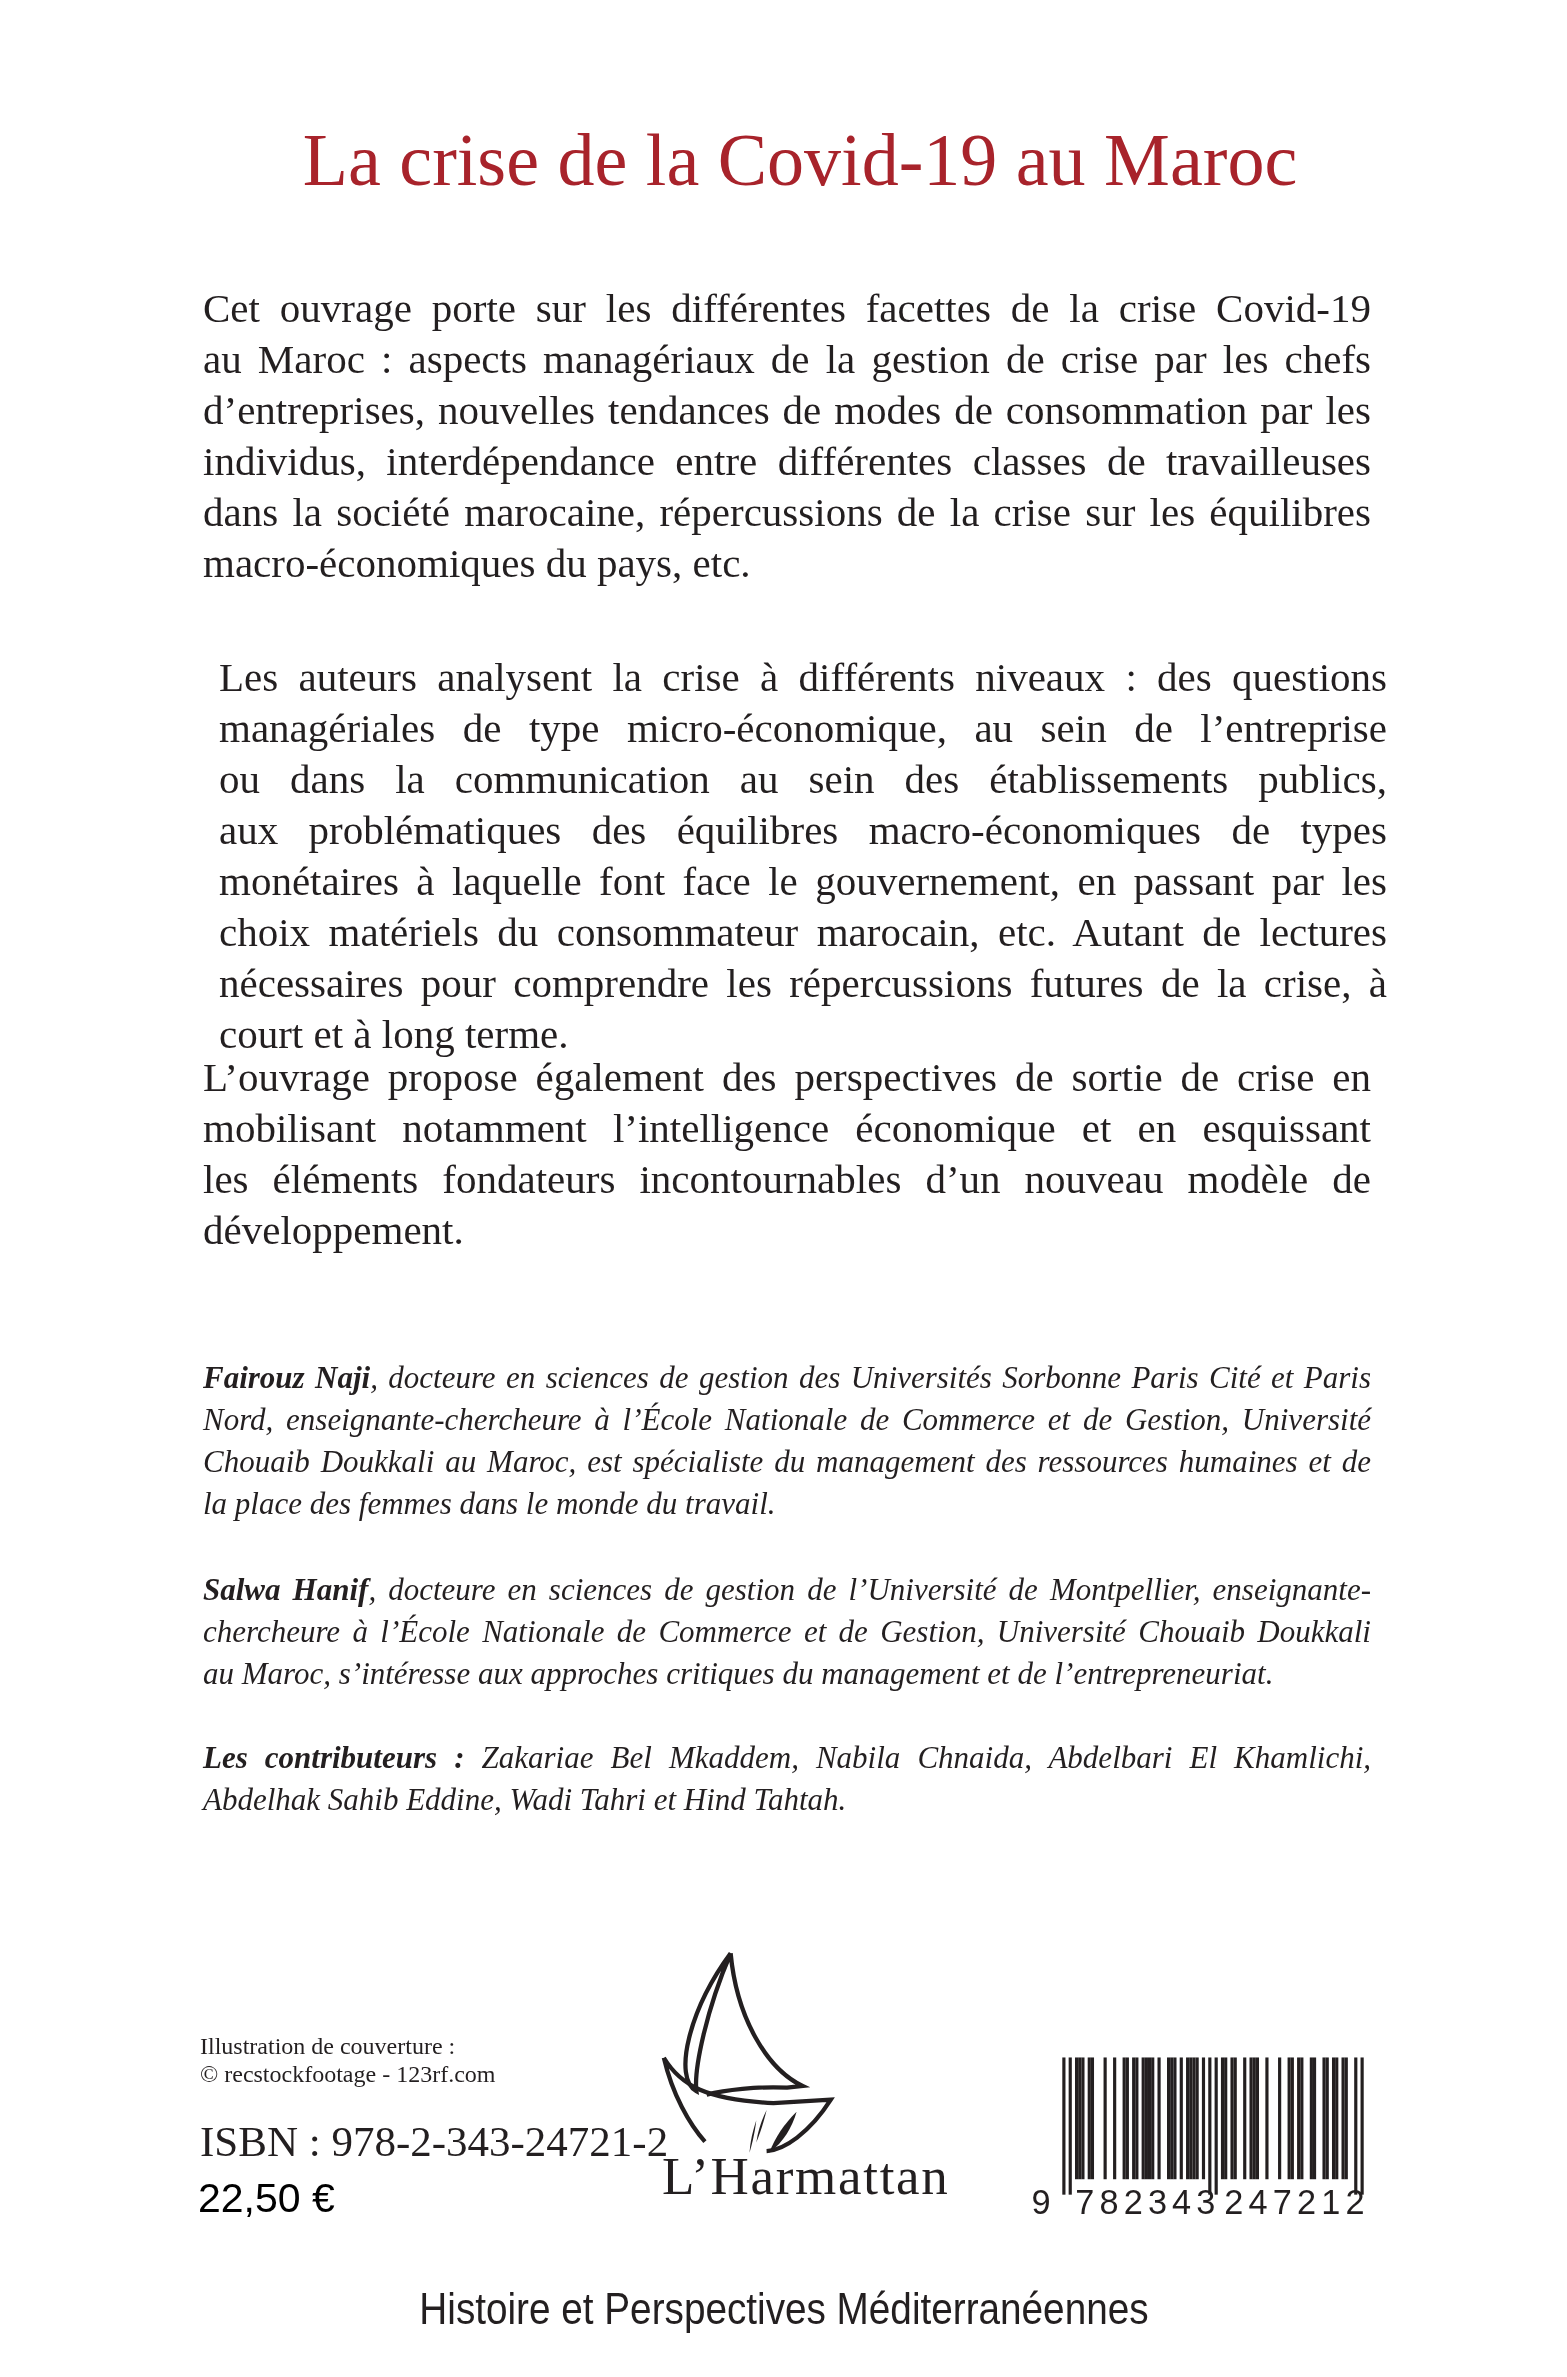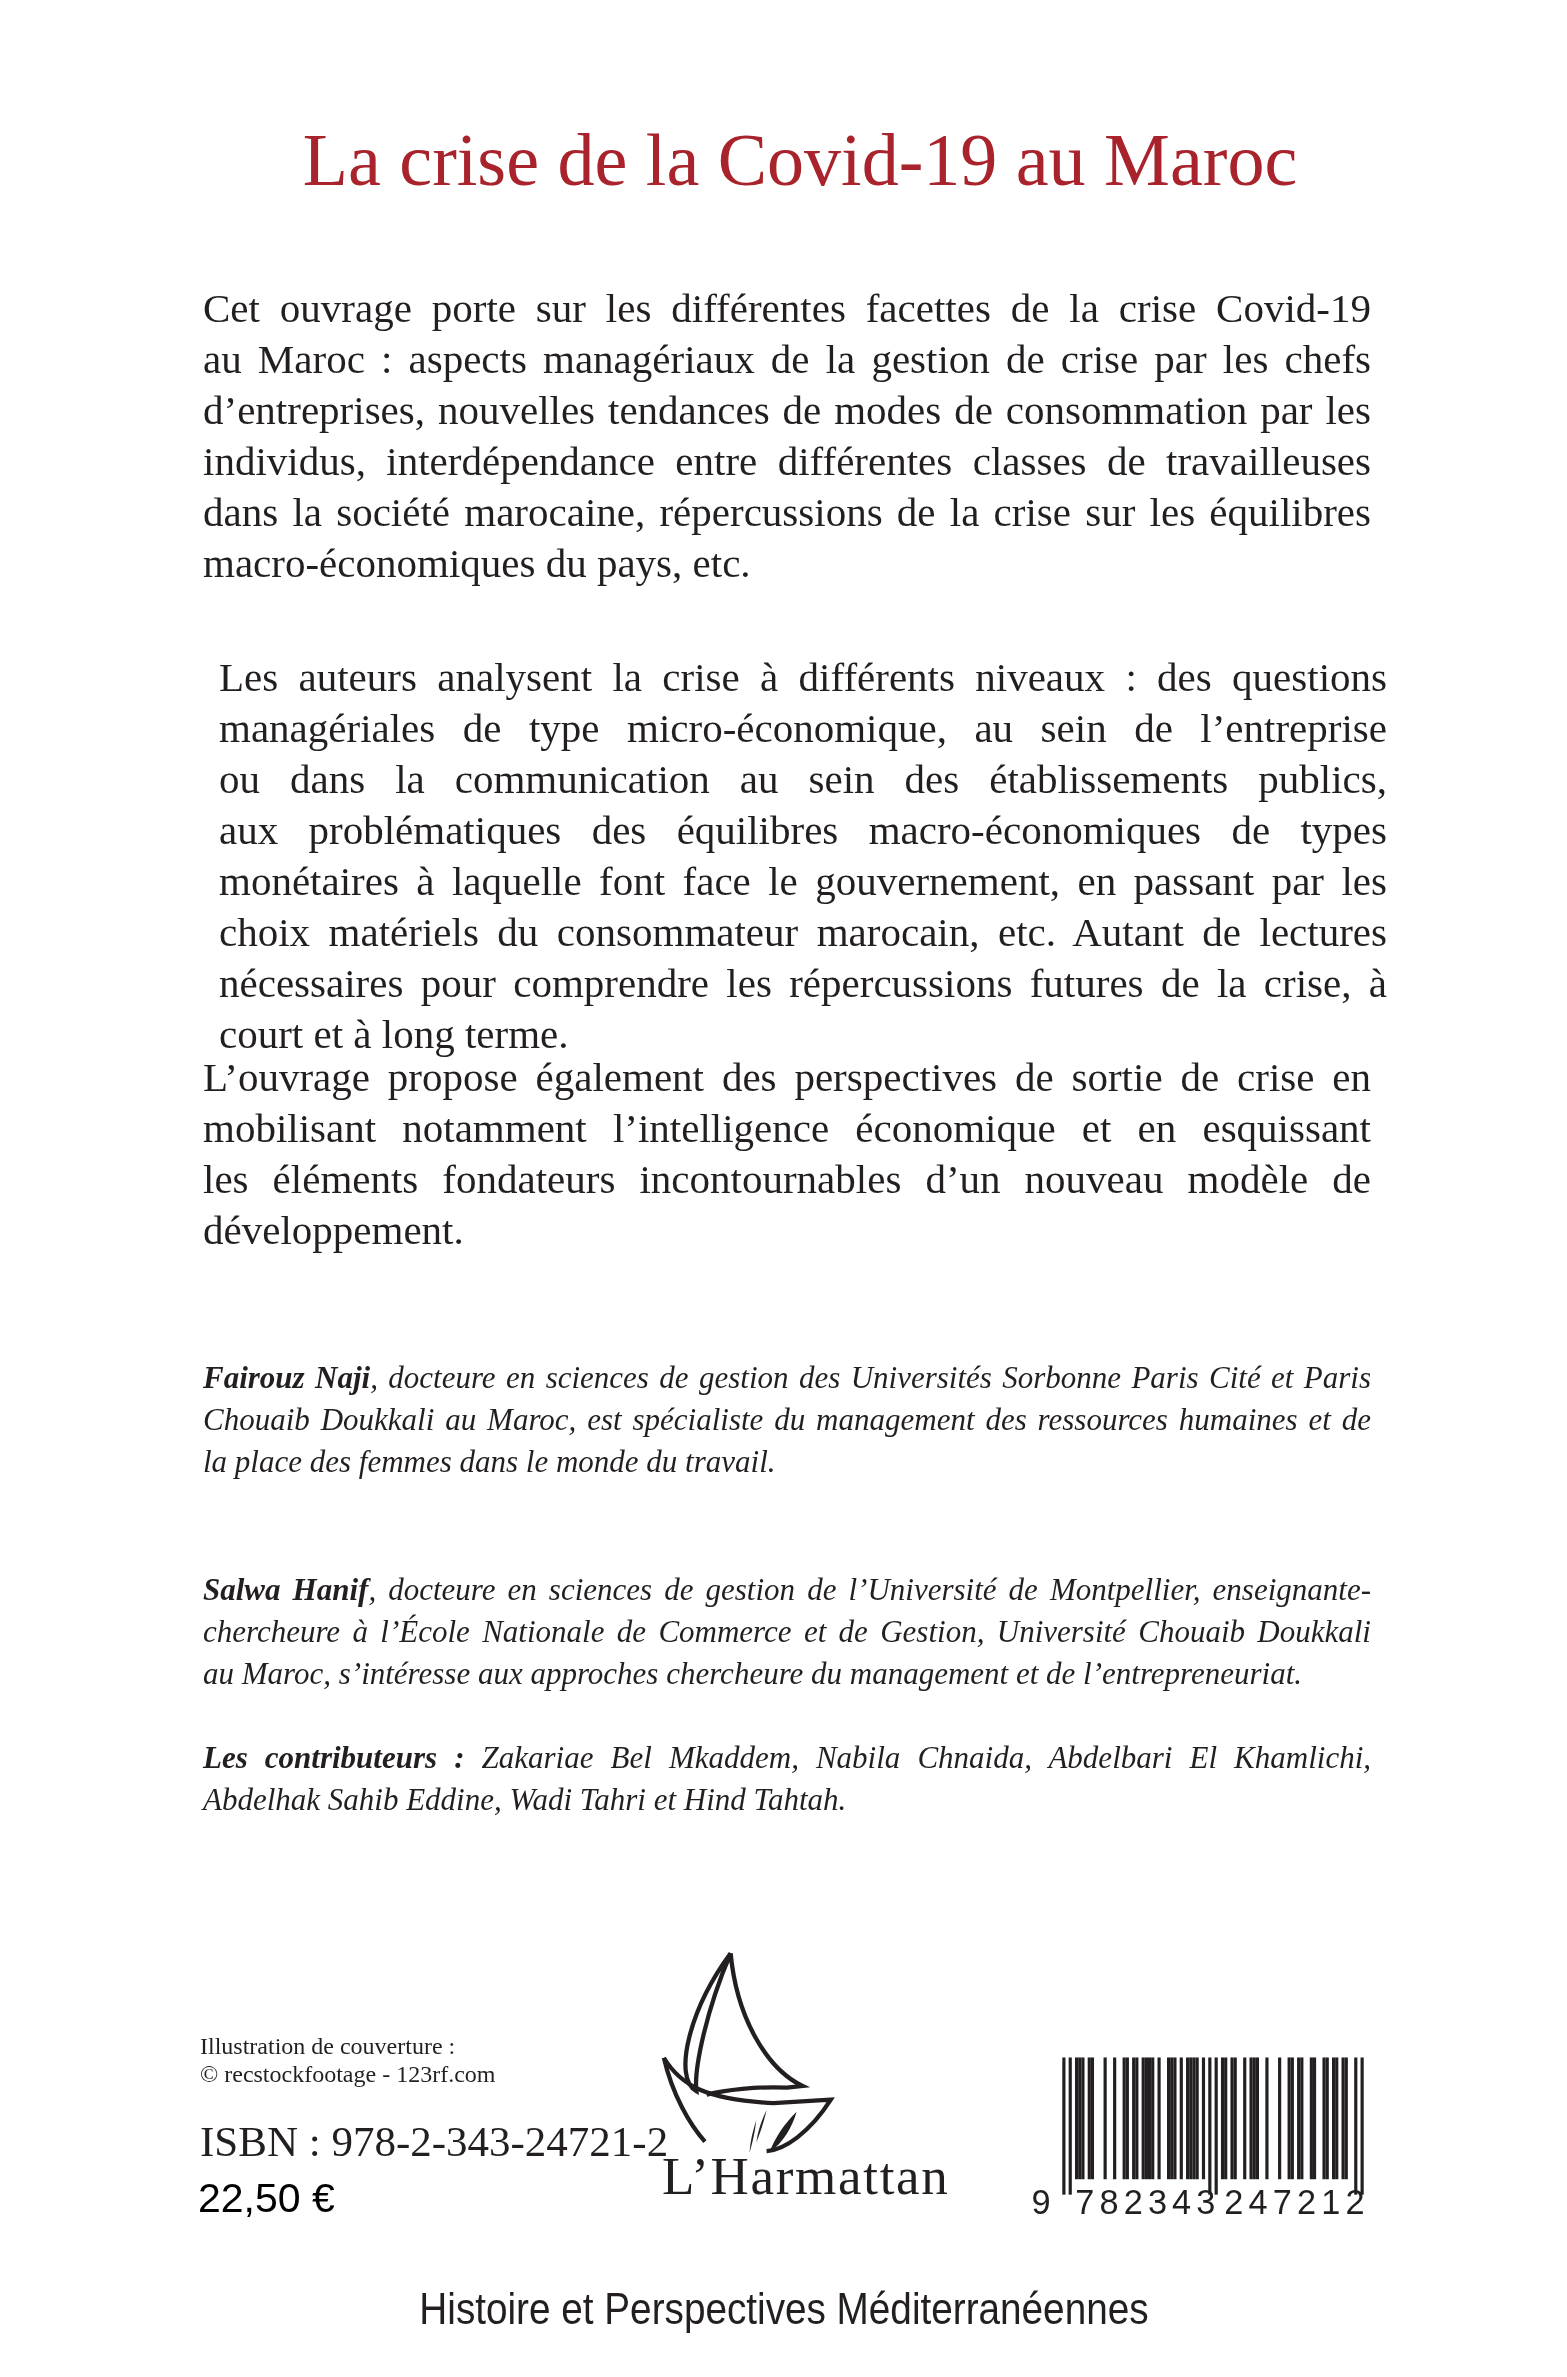--- a/index.html
+++ b/index.html
@@ -61,28 +61,29 @@
 
 <div class="block body-text" style="top:1052px;">
   <span class="line">L’ouvrage propose également des perspectives de sortie de crise en</span>
   <span class="line">mobilisant notamment l’intelligence économique et en esquissant</span>
   <span class="line">les éléments fondateurs incontournables d’un nouveau modèle de</span>
   <span class="line last">développement.</span>
 </div>
 
 <div class="block bio" style="top:1357px;">
   <span class="line"><b>Fairouz Naji</b><span>, docteure en sciences de gestion des Universités Sorbonne Paris Cité et Paris</span></span>
+  <span class="line">Nord, enseignante-chercheure à l’École Nationale de Commerce et de Gestion, Université</span>
   <span class="line">Chouaib Doukkali au Maroc, est spécialiste du management des ressources humaines et de</span>
   <span class="line last">la place des femmes dans le monde du travail.</span>
 </div>
 
 <div class="block bio" style="top:1569px;">
   <span class="line"><b>Salwa Hanif</b><span>, docteure en sciences de gestion de l’Université de Montpellier, enseignante-</span></span>
   <span class="line">chercheure à l’École Nationale de Commerce et de Gestion, Université Chouaib Doukkali</span>
-  <span class="line last">au Maroc, s’intéresse aux approches chercheure du management et de l’entrepreneuriat.</span>
+  <span class="line last">au Maroc, s’intéresse aux approches critiques du management et de l’entrepreneuriat.</span>
 </div>
 
 <div class="block bio" style="top:1737px;">
   <span class="line"><b>Les contributeurs :</b><span> Zakariae Bel Mkaddem, Nabila Chnaida, Abdelbari El Khamlichi,</span></span>
   <span class="line last">Abdelhak Sahib Eddine, Wadi Tahri et Hind Tahtah.</span>
 </div>
 
 <div class="credit">
   <div>Illustration de couverture :</div>
   <div>© recstockfootage - 123rf.com</div>

